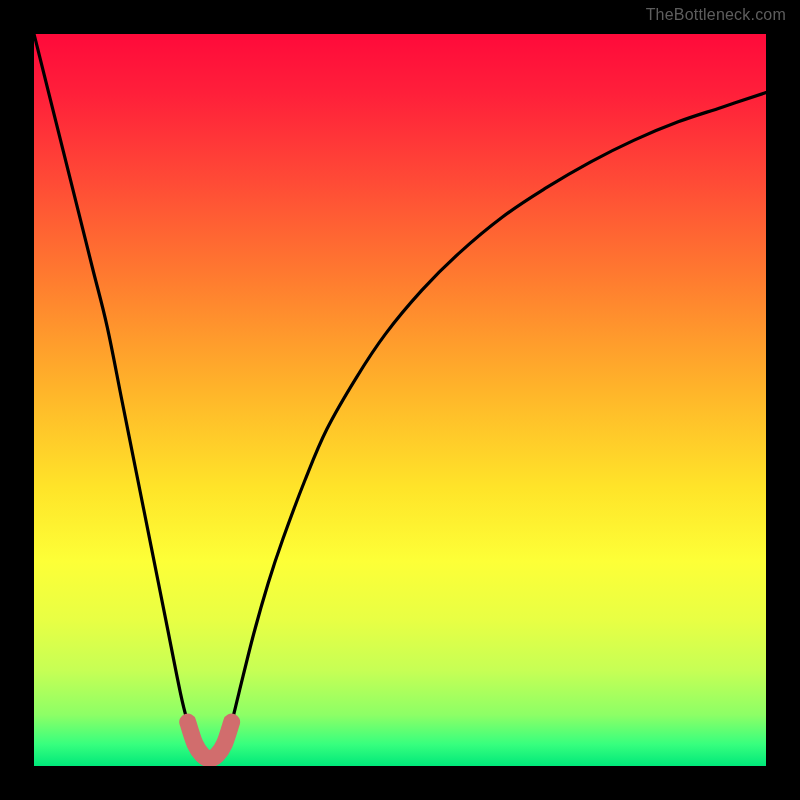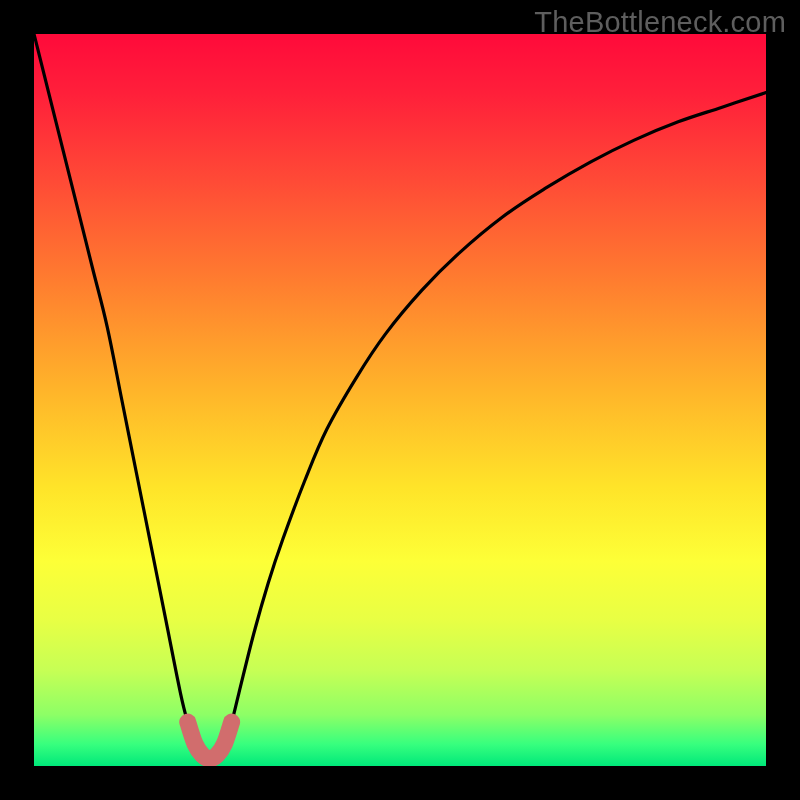--- a/index.html
+++ b/index.html
@@ -40,21 +40,21 @@
       #8dff66 93%,
       #38ff7e 97%,
       #00e87a 100%
     );
   }
   .watermark {
     position: absolute;
     top: 6px;
     right: 14px;
     color: #5e5e5e;
-    font-size: 29px;
+    font-size: 16px;
     letter-spacing: 0.2px;
     user-select: none;
   }
   svg { display: block; }
 </style>
 </head>
 <body>
 
 <div class="frame">
 

